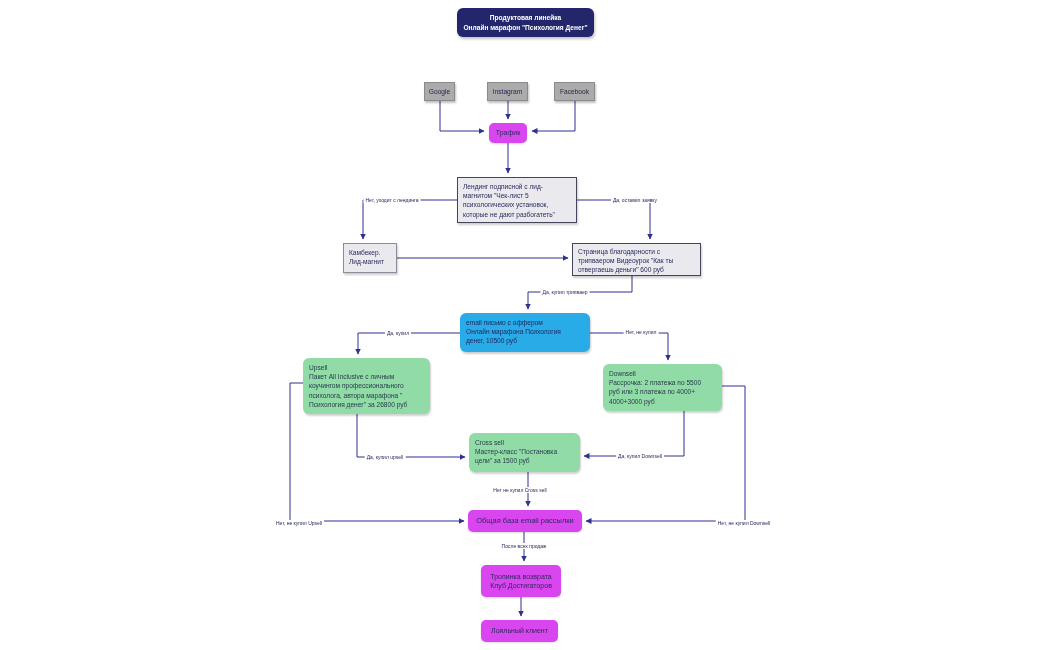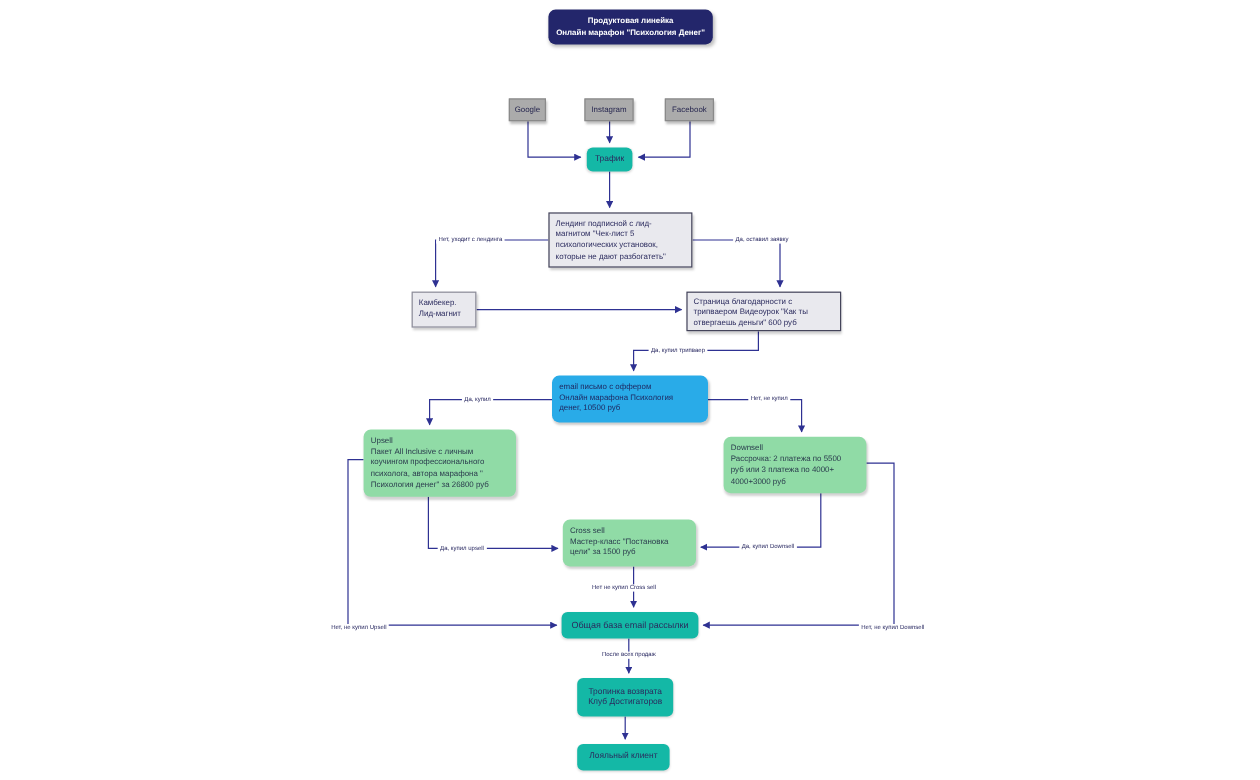--- a/index.html
+++ b/index.html
@@ -47,21 +47,21 @@
     border: 1px solid #8a8a8a;
     color: #26264f;
     display: flex;
     align-items: center;
     justify-content: center;
     text-align: center;
     font-size: 6.6px;
     box-shadow: 1px 2px 2px rgba(0,0,0,0.25);
   }
   .box-light {
-    background: #14b8a6;
+    background: #d946ef;
     border-radius: 5px;
     display: flex;
     align-items: center;
     justify-content: center;
     text-align: center;
     box-shadow: 0 1px 2px rgba(0,0,0,0.15);
   }
   .box-outline {
     background: #e9e9ee;
     border: 1.5px solid #44445a;

